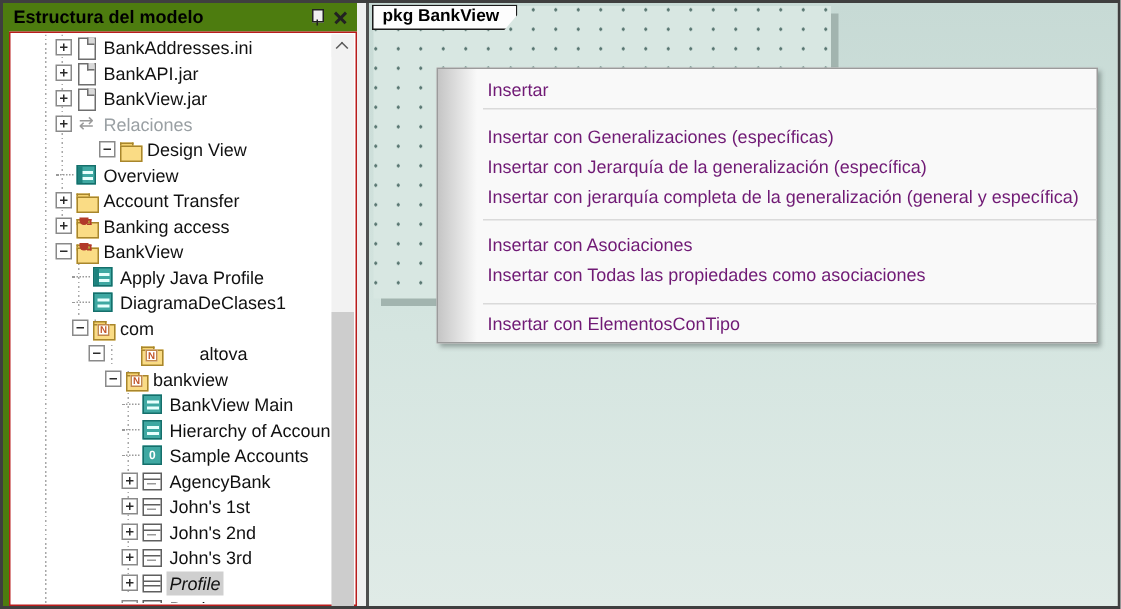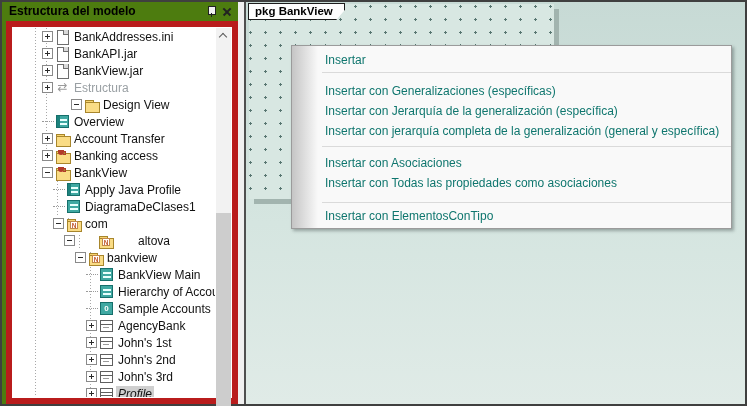--- a/index.html
+++ b/index.html
@@ -16,21 +16,21 @@
   .btn-pin{right:20px;}
   .btn-pin::before{content:'';position:absolute;left:3px;top:1px;width:6px;height:7px;
        border:1px solid #222;background:#f0f0f0;}
   .btn-pin::after{content:'';position:absolute;left:6px;top:8px;width:1px;height:4px;background:#222;}
   .btn-close{right:4px;}
   .btn-close::before,.btn-close::after{content:'';position:absolute;left:1px;top:6px;width:10px;height:1.6px;background:#222;}
   .btn-close::before{transform:rotate(45deg);}
   .btn-close::after{transform:rotate(-45deg);}
 
   .treebox{position:absolute;left:4px;top:19px;width:232px;height:383px;background:#fff;
-       border:6px solid #b91c1c;}
+       border:1px solid #b91c1c;}
 
   
   .vscroll{position:absolute;top:1px;right:1px;bottom:1px;width:15px;background:#f2f2f2;}
   .sb-up{position:relative;height:15px;background:#f2f2f2;}
   .sb-up::before{content:'';position:absolute;left:4px;top:6px;width:5px;height:5px;
        border-left:1.4px solid #5a5a5a;border-top:1.4px solid #5a5a5a;transform:rotate(45deg);}
   .sb-thumb{position:absolute;left:0;right:0;top:185px;height:196px;background:#cdcdcd;}
 
   
   .rows{position:absolute;left:1px;top:1px;right:17px;bottom:1px;overflow:hidden;background:#fff;}
@@ -117,21 +117,21 @@
   .frame-tab{position:absolute;left:-1px;top:-1px;width:97px;height:17px;background:#fdfdfd;
        border:1px solid #1b1b1b;clip-path:polygon(0 0,100% 0,100% 40%,91% 100%,0 100%);
        font-size:11.5px;font-weight:bold;line-height:15px;padding-left:6px;color:#000;}
 
   
   .menu{position:absolute;left:291px;top:45px;width:441px;background:#f9f9f9;
        border:1px solid #9b9b9b;box-shadow:2px 2px 3px rgba(70,85,82,.45);
        padding:4px 0 2px 0;z-index:10;}
   .menu::before{content:'';position:absolute;left:0;top:0;bottom:0;width:26px;
        background:linear-gradient(90deg,#c5c5c5 0%,#e9e9e9 70%,#f9f9f9 100%);}
-  .mi{position:relative;height:20px;line-height:20px;padding-left:33px;font-size:12px;color:#0f766e;cursor:pointer;}
+  .mi{position:relative;height:20px;line-height:20px;padding-left:33px;font-size:12px;color:#701a75;cursor:pointer;}
   .msep{height:1px;background:#dadada;margin-left:30px;}
   .s1{margin-top:2px;margin-bottom:8px;}
   .s2{margin-top:5px;margin-bottom:6px;}
   .s3{margin-top:9px;margin-bottom:3px;}
 </style>
 </head>
 <body>
 
 <div class="win">
 
@@ -164,21 +164,21 @@
           <span class="lbl">BankAPI.jar</span>
         </div>
         <div class="trow lv2">
           <span class="ebox plus"></span>
           <span class="icon i-file"></span>
           <span class="lbl">BankView.jar</span>
         </div>
         <div class="trow lv2 dimmed">
           <span class="ebox plus"></span>
           <span class="icon i-rel">⇄</span>
-          <span class="lbl">Estructura</span>
+          <span class="lbl">Relaciones</span>
         </div>
         <div class="trow lv1">
           <span class="ebox minus"></span>
           <span class="icon i-folder"></span>
           <span class="lbl">Design View</span>
         </div>
         <div class="trow lv2">
           <span class="stub"></span>
           <span class="icon i-diagram dark-col"></span>
           <span class="lbl">Overview</span>

